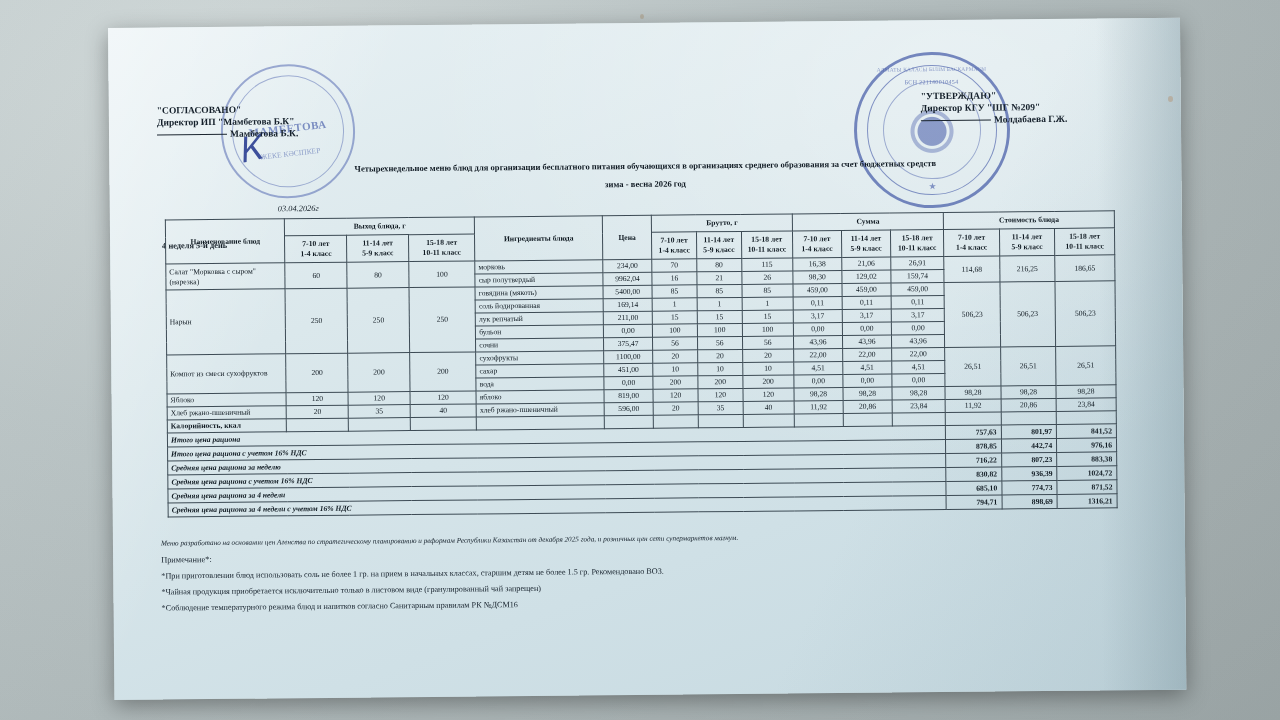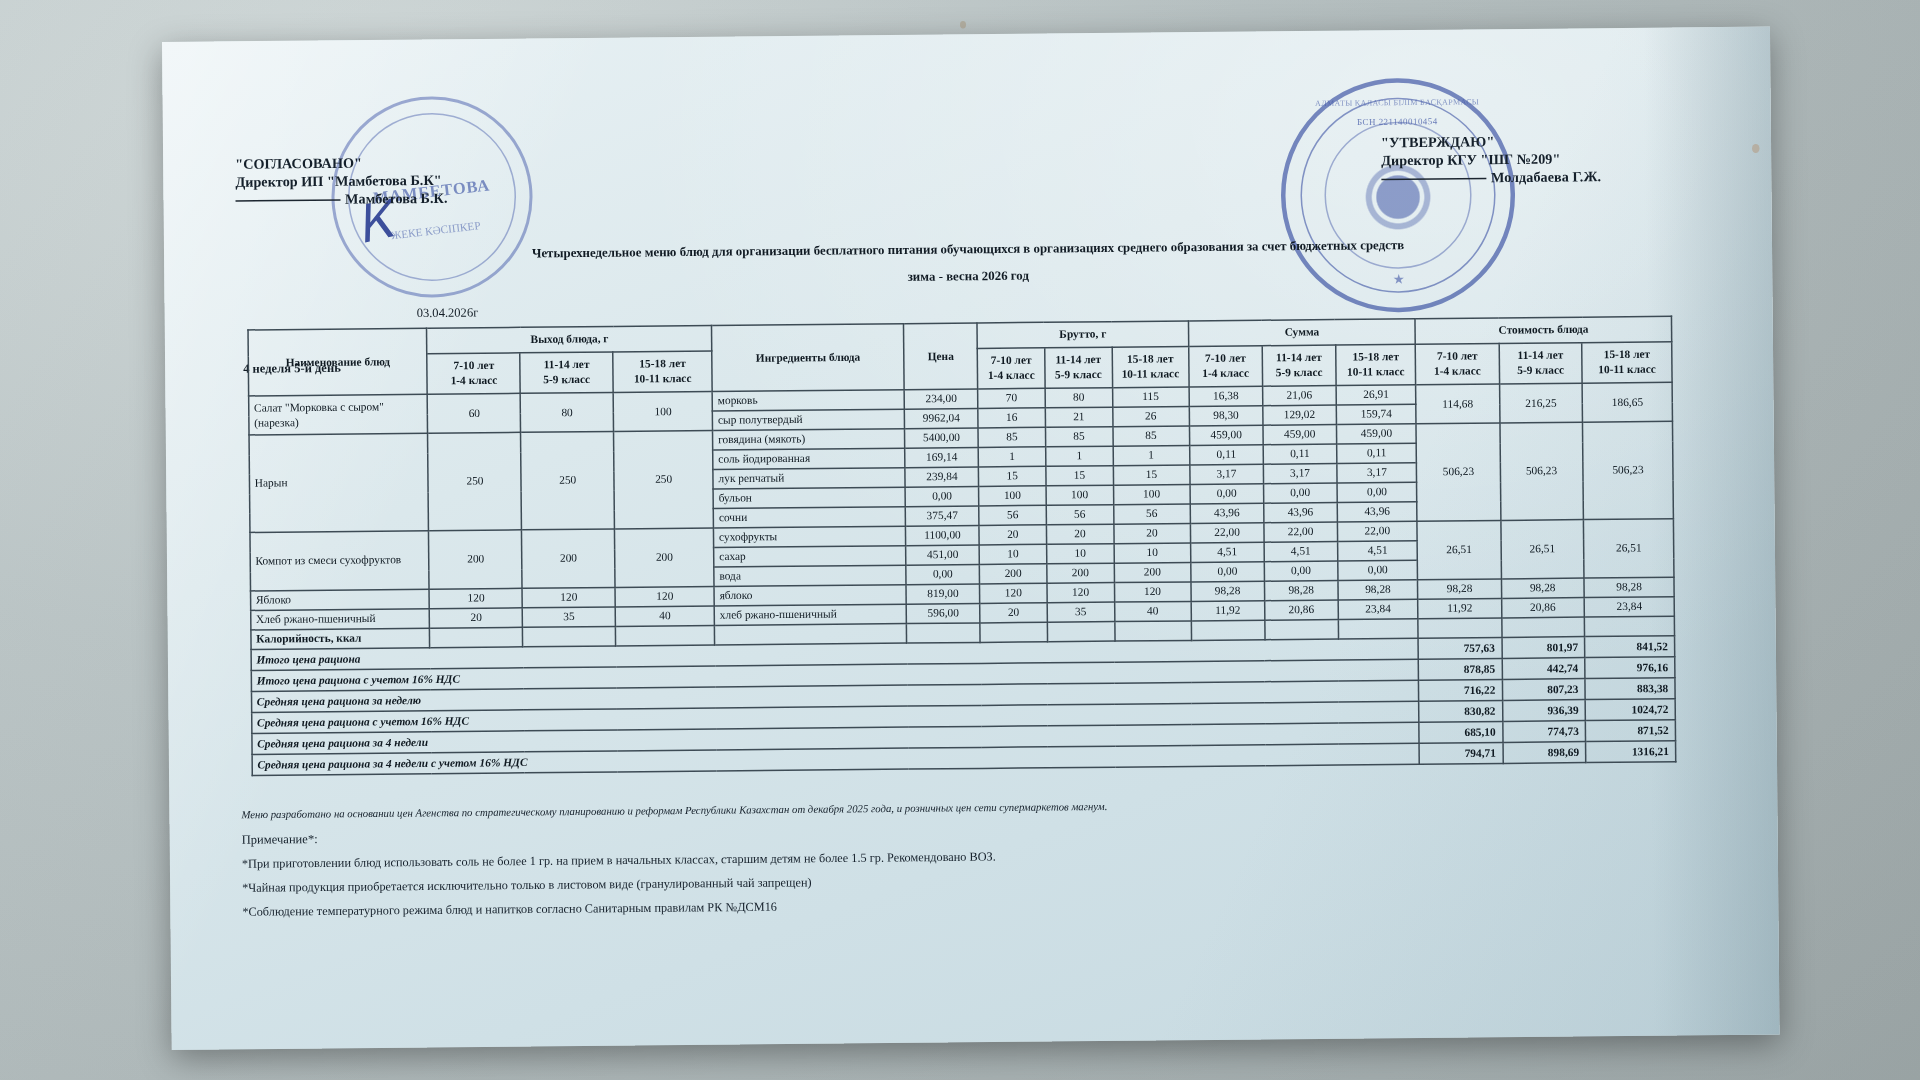--- a/index.html
+++ b/index.html
@@ -114,21 +114,21 @@
   
   #title{
     position:absolute;left:0;right:0;top:138px;text-align:center;
     font-size:8.6px;font-weight:bold;color:#111b24;padding:0 40px;
   }
   #subtitle{
     position:absolute;left:0;right:0;top:156px;text-align:center;
     font-size:8.6px;font-weight:bold;color:#111b24;
   }
   #dayline{position:absolute;left:52px;top:178px;font-size:8.4px;font-weight:bold;color:#131d26;margin-top:36px;}
-  #dateline{position:absolute;left:168px;top:178px;font-size:8.4px;color:#131d26;}
+  #dateline{position:absolute;left:168px;top:178px;font-size:8.4px;color:#131d26;font-style:italic;}
 
   
   #tbl-wrap{position:absolute;left:55px;top:192px;width:950px;}
   table{border-collapse:collapse;width:100%;font-size:7.6px;color:#101a22;table-layout:fixed;}
   th,td{border:0.9px solid #3d4b55;padding:1px 2px;line-height:10px;}
   thead th{text-align:center;font-weight:bold;font-size:7.6px;padding:3px 1px;}
   td.name{text-align:left;padding-left:3px;}
   td.num{text-align:center;}
   td.money{text-align:center;}
   tr.sum td{font-style:italic;font-weight:bold;text-align:left;padding-left:3px;height:11px;}
@@ -313,21 +313,21 @@
               <td class="num">169,14</td>
               <td class="num">1</td>
               <td class="num">1</td>
               <td class="num">1</td>
               <td class="money">0,11</td>
               <td class="money">0,11</td>
               <td class="money">0,11</td>
             </tr>
             <tr>
               <td class="name">лук репчатый</td>
-              <td class="num">239,84</td>
+              <td class="num">211,00</td>
               <td class="num">15</td>
               <td class="num">15</td>
               <td class="num">15</td>
               <td class="money">3,17</td>
               <td class="money">3,17</td>
               <td class="money">3,17</td>
             </tr>
             <tr>
               <td class="name">бульон</td>
               <td class="num">0,00</td>

